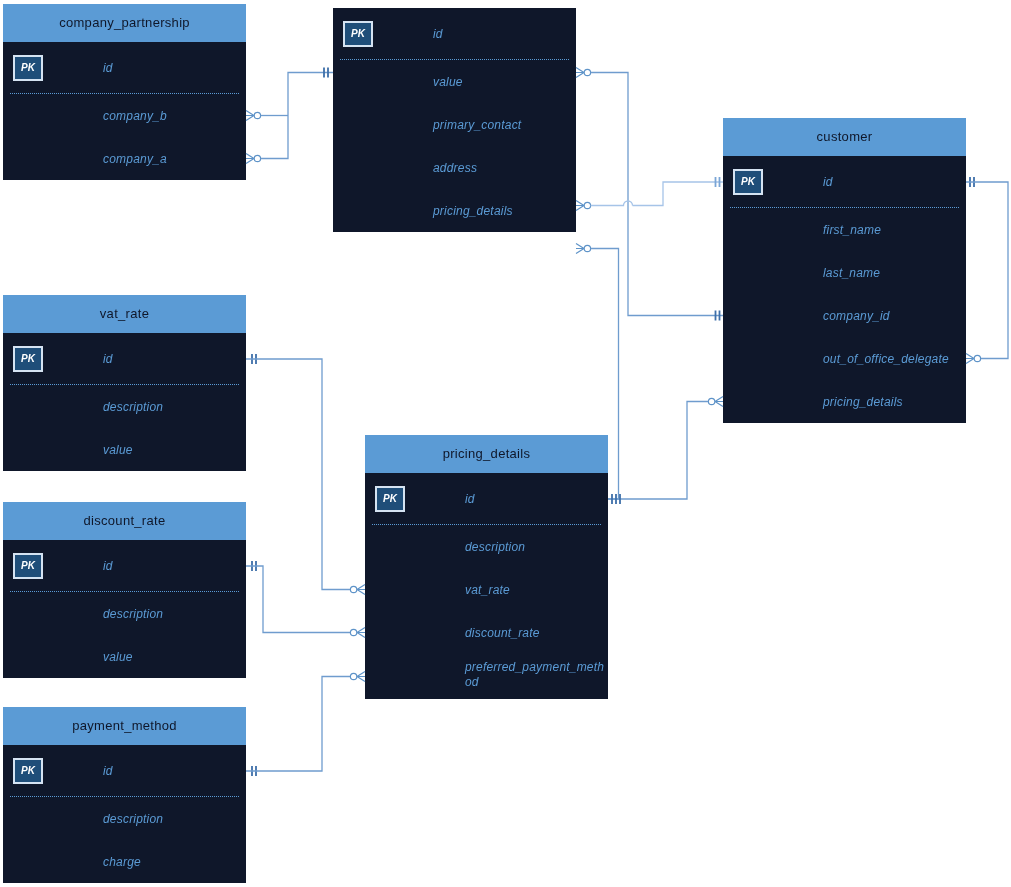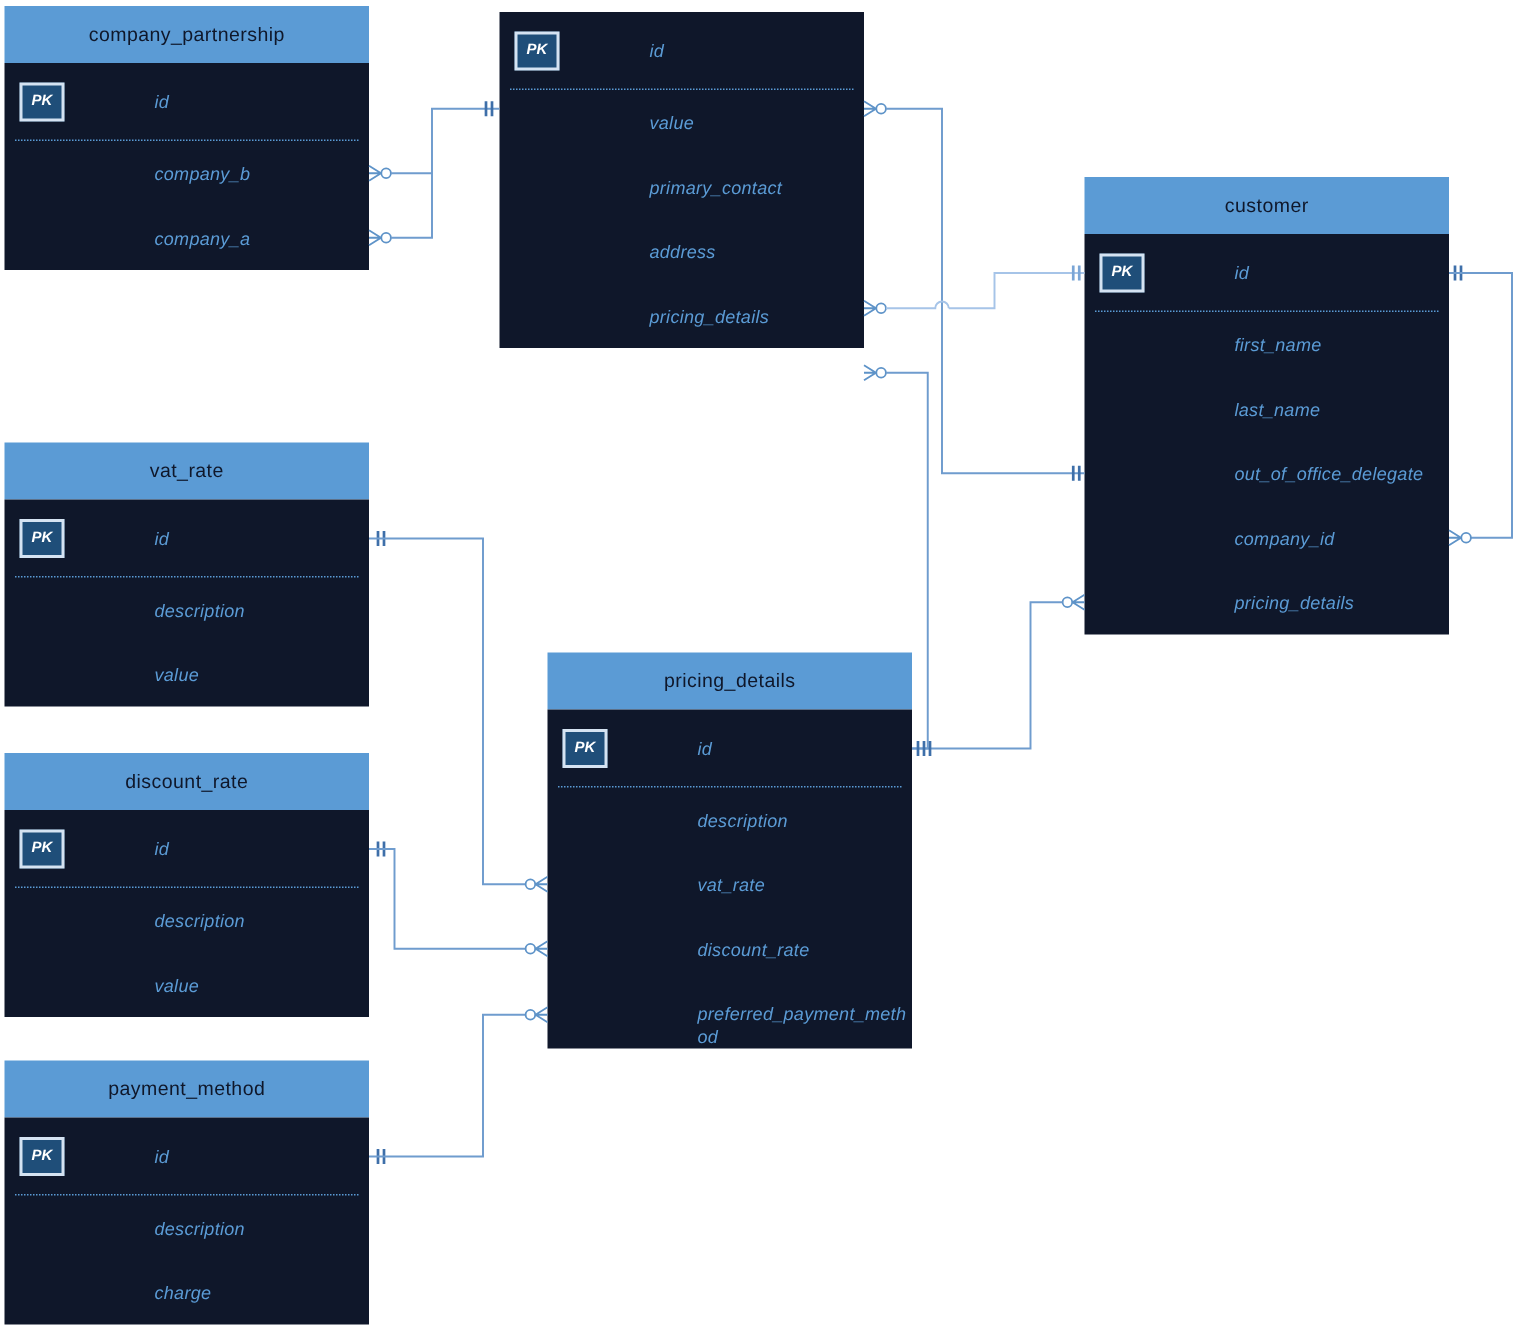--- a/index.html
+++ b/index.html
@@ -23,21 +23,21 @@
   .id-row::after{
     content:"";position:absolute;left:7px;right:7px;bottom:0;
     border-bottom:1px dotted #5B9BD5;
   }
   .pk-badge{
     position:absolute;left:10px;top:50%;transform:translateY(-50%);
     width:26px;height:22px;line-height:22px;text-align:center;
     background:#1F4E79;color:#ffffff;font-size:10px;font-weight:bold;
     border:2px solid #D5E3F2;box-sizing:content-box;
   }
-  .wrap-row{height:45px;align-items:flex-end;}
+  .wrap-row{height:45px;align-items:flex-start;}
   .wrap-row .fld{
     padding-top:6px;width:160px;word-break:break-all;line-height:15px;
   }
   .wire{fill:none;stroke:#6F9CCE;stroke-width:1.3px;}
   .crow{fill:none;stroke:#5E93C8;stroke-width:1.2px;}
   .zcircle{fill:#ffffff;stroke:#5E93C8;stroke-width:1.2px;}
   .ticks{fill:none;stroke:#3E6FA9;stroke-width:1.8px;}
   .lt .wire{stroke:#A6C4E8;}
   .lt .ticks{stroke:#7AA5D6;}
 </style>
@@ -90,24 +90,24 @@
         <span class="pk-badge">PK</span>
         <span class="fld">id</span>
       </div>
       <div class="trow">
           <span class="fld">first_name</span>
         </div>
       <div class="trow">
           <span class="fld">last_name</span>
         </div>
       <div class="trow">
+          <span class="fld">company_id</span>
+        </div>
+      <div class="trow">
           <span class="fld">out_of_office_delegate</span>
-        </div>
-      <div class="trow">
-          <span class="fld">company_id</span>
         </div>
       <div class="trow">
           <span class="fld">pricing_details</span>
         </div>
     </div>
   </div>
 
   <div class="entity" style="left:3px;top:295px;">
     <div class="thead"><span>vat_rate</span></div>
     <div class="tbody">

